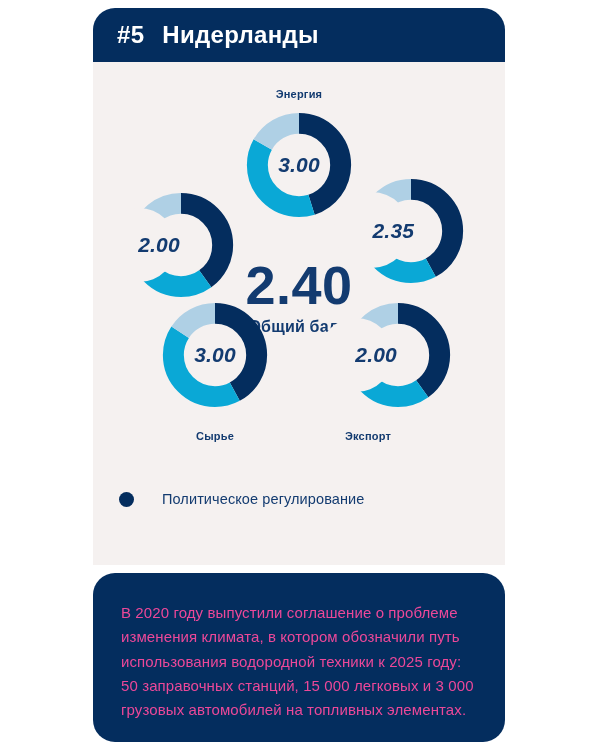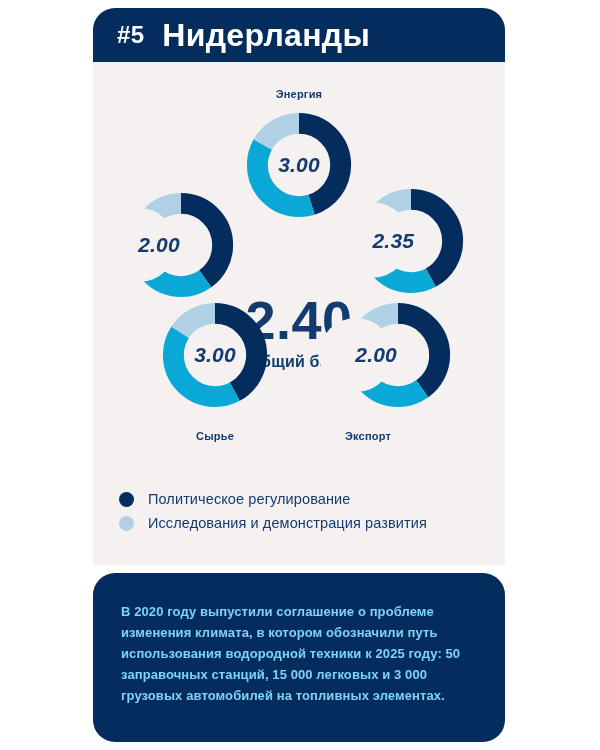--- a/index.html
+++ b/index.html
@@ -45,21 +45,21 @@
     padding-left: 24px;
   }
   .rank {
     color: #ffffff;
     font-size: 24px;
     font-weight: bold;
     letter-spacing: 0.3px;
   }
   .country {
     color: #ffffff;
-    font-size: 32px;
+    font-size: 24px;
     font-weight: bold;
     margin-left: 18px;
     letter-spacing: 0.3px;
   }
 
   
   .card-body {
     position: absolute;
     left: 0;
     top: 54px;
@@ -123,21 +123,20 @@
     border-radius: 50%;
     background: #f5f1f0;
   }
 
   
   .total {
     position: absolute;
     left: 0;
     width: 412px;
     text-align: center;
-    margin-top: 35px;
   }
   .total-number {
     color: #133b70;
     font-size: 54px;
     font-weight: bold;
     line-height: 1;
     letter-spacing: 0.5px;
   }
   .total-caption {
     color: #133b70;
@@ -159,43 +158,43 @@
     align-items: center;
     height: 24px;
   }
   .legend-dot {
     width: 15px;
     height: 15px;
     border-radius: 50%;
     flex: 0 0 auto;
   }
   .legend-text {
-    margin-left: 14px;
+    margin-left: 28px;
     color: #133b70;
     font-size: 14.5px;
     letter-spacing: 0.1px;
     text-align: right;
   }
 
   
   .card-footer {
     position: absolute;
     left: 0;
     top: 565px;
     width: 412px;
     height: 169px;
     background: #042d5e;
     border-radius: 22px;
     box-sizing: border-box;
     padding: 28px 28px 0 28px;
   }
   .footer-text {
-    color: #7dd3fc;
-    font-size: 13px;
-    font-weight: bold;
+    color: #ec4899;
+    font-size: 15px;
+    font-weight: normal;
     line-height: 1.62;
     letter-spacing: 0.1px;
   }
 </style>
 </head>
 <body>
 
 <div class="canvas">
   <div class="card">
 
@@ -235,21 +234,21 @@
                 <circle cx="21" cy="21" r="15.9" fill="transparent" stroke="#0aa8d6" stroke-width="8" stroke-dasharray="38 62" stroke-dashoffset="-40"></circle>
                 <circle cx="21" cy="21" r="15.9" fill="transparent" stroke="#afd0e5" stroke-width="8" stroke-dasharray="22 78" stroke-dashoffset="-78"></circle>
               </g>
             </svg>
             <div class="value-plate" style="left:-24px; top:18px; width:74px; height:74px;"></div>
             <div class="donut-value" style="left:-22px; width:110px;">2.00</div>
           </div>
         </div>
 
         <div class="donut-group" style="left:262px; top:106px; width:128px; height:132px;">
-          <div class="donut-wrap" style="top:18px; left:44%; width:110px; height:110px;">
+          <div class="donut-wrap" style="top:8px; left:44%; width:110px; height:110px;">
             <svg class="donut-svg" width="110" height="110" viewBox="0 0 42 42">
               <g transform="rotate(-90 21 21)">
                 <circle cx="21" cy="21" r="15.9" fill="transparent" stroke="#042d5e" stroke-width="8" stroke-dasharray="42 58" stroke-dashoffset="0"></circle>
                 <circle cx="21" cy="21" r="15.9" fill="transparent" stroke="#0aa8d6" stroke-width="8" stroke-dasharray="33 67" stroke-dashoffset="-42"></circle>
                 <circle cx="21" cy="21" r="15.9" fill="transparent" stroke="#afd0e5" stroke-width="8" stroke-dasharray="25 75" stroke-dashoffset="-75"></circle>
               </g>
             </svg>
             <div class="value-plate" style="left:-22px; top:16px; width:76px; height:76px;"></div>
             <div class="donut-value" style="left:-18px; width:110px;">2.35</div>
           </div>
@@ -284,24 +283,20 @@
           <div class="donut-label below" style="left:-16px; width:110px;">Экспорт</div>
         </div>
 
       </div>
 
       <div class="legend">
         <div class="legend-row">
           <span class="legend-dot" style="background:#042d5e;"></span>
           <span class="legend-text">Политическое регулирование</span>
         </div>
-        <div class="legend-row">
-          <span class="legend-dot" style="background:#afd0e5;"></span>
-          <span class="legend-text">Исследования и демонстрация развития</span>
-        </div>
       </div>
 
     </div>
 
     <div class="card-footer">
       <div class="footer-text">В 2020 году выпустили соглашение о проблеме изменения климата, в котором обозначили путь использования водородной техники к 2025 году: 50 заправочных станций, 15 000 легковых и 3 000 грузовых автомобилей на топливных элементах.</div>
     </div>
 
   </div>
 </div>

